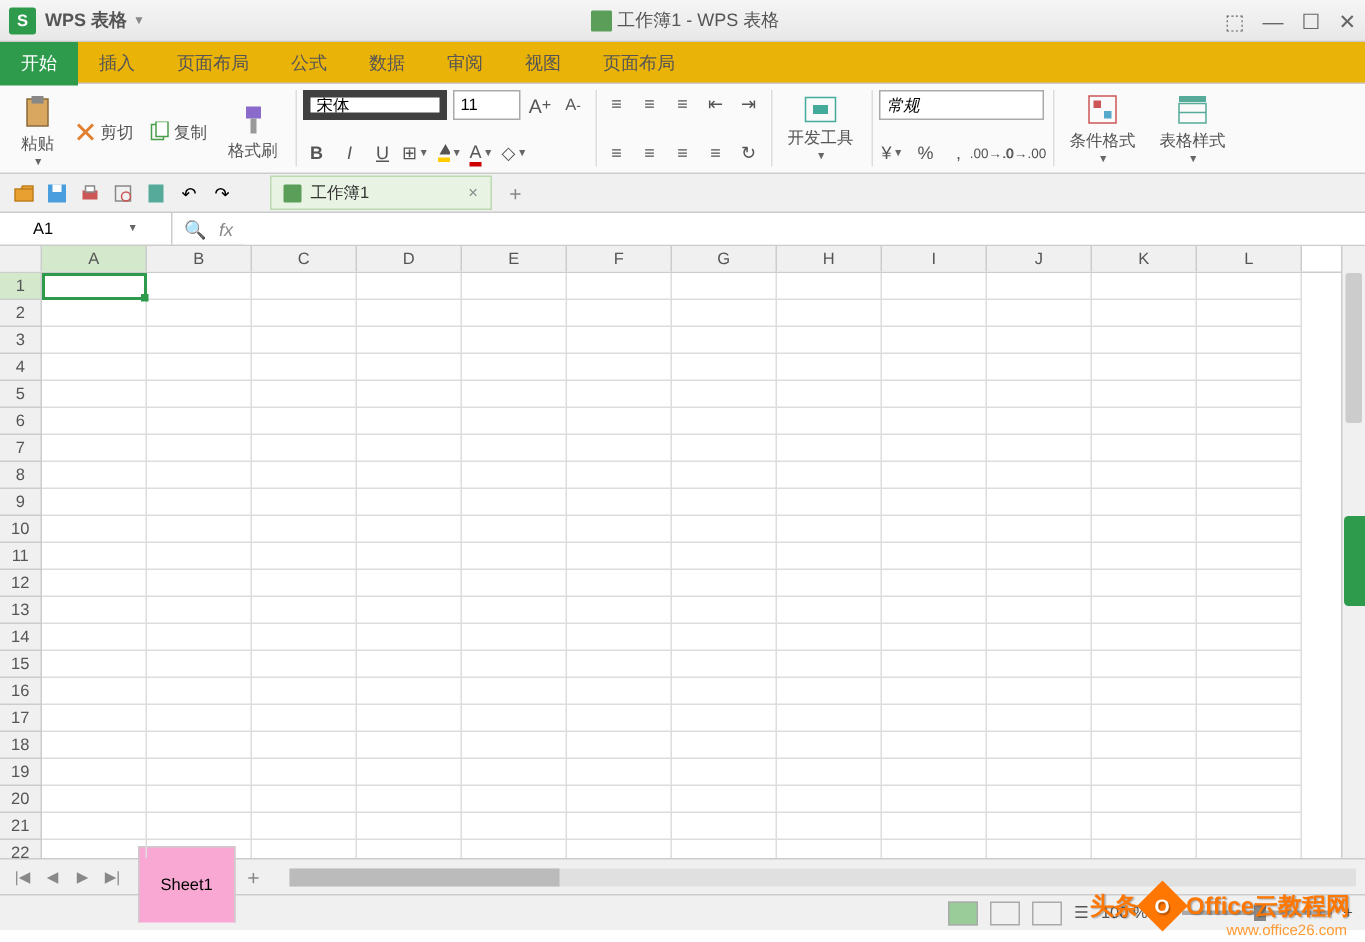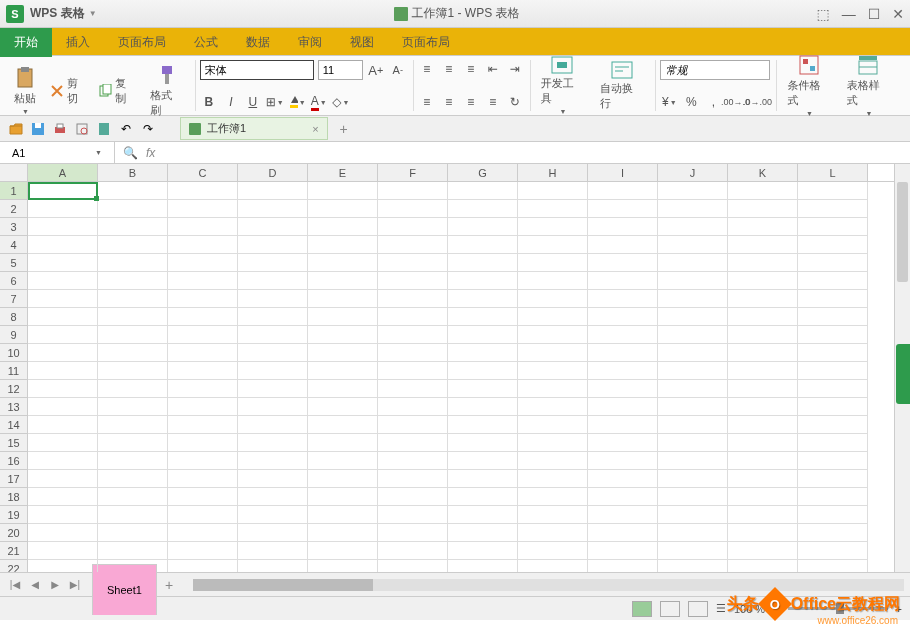--- a/index.html
+++ b/index.html
@@ -17,33 +17,33 @@
     .tabbar { height: 28px; background: #eab308; display: flex; align-items: flex-start; border-bottom: 1px solid #ccc; }
     .tab { padding: 6px 14px; color: #555; cursor: pointer; font-size: 12px; }
     .tab.active { background: #2e9b4c; color: #fff; }
     
     .ribbon { height: 60px; background: #fafafa; border-bottom: 1px solid #ccc; display: flex; padding: 4px 8px; gap: 4px; }
     .ribbon-group { display: flex; flex-direction: column; justify-content: space-between; border-right: 1px solid #ddd; padding-right: 6px; }
     .ribbon-row { display: flex; gap: 4px; align-items: center; }
     .rbtn { display: flex; align-items: center; gap: 3px; padding: 2px 4px; cursor: pointer; color: #555; font-size: 11px; }
     .rbtn-lg { display: flex; flex-direction: column; align-items: center; padding: 4px 6px; cursor: pointer; color: #555; font-size: 11px; gap: 2px; }
     .rbtn-lg svg, .rbtn svg { flex-shrink: 0; }
-    .font-name { width: 114px; height: 20px; border: 1px solid #404040; padding: 0 4px; font-size: 11px; }
+    .font-name { width: 96px; height: 20px; border: 5px solid #404040; padding: 0 4px; font-size: 11px; }
     .font-size { width: 45px; height: 20px; border: 1px solid #aaa; padding: 0 4px; font-size: 11px; }
     .icon-btn { width: 18px; height: 18px; display: flex; align-items: center; justify-content: center; cursor: pointer; color: #555; }
     .dropdown-arrow { font-size: 7px; color: #666; margin-left: 1px; }
     
     .qat { height: 26px; background: #f0f0f0; border-bottom: 1px solid #ccc; display: flex; align-items: center; padding: 0 6px; }
     .qat-btn { width: 20px; height: 20px; display: flex; align-items: center; justify-content: center; cursor: pointer; margin-right: 2px; }
     .doc-tab { margin-left: 20px; display: flex; align-items: center; background: #e8f3e3; border: 1px solid #bcd9b0; padding: 3px 8px; gap: 6px; font-size: 11px; color: #333; }
     .doc-tab-close { color: #888; cursor: pointer; margin-left: 60px; }
     .doc-tab-add { margin-left: 12px; color: #888; cursor: pointer; font-size: 14px; }
     
     .formula-bar { height: 22px; border-bottom: 1px solid #ccc; display: flex; align-items: center; }
-    .cell-ref { width: 115px; border-right: 1px solid #ccc; padding: 0 12px; font-size: 11px; display: flex; align-items: center; justify-content: space-between; height: 100%; }
+    .cell-ref { width: 115px; border-right: 1px solid #ccc; padding: 0 22px; font-size: 11px; display: flex; align-items: center; justify-content: space-between; height: 100%; }
     .fx-area { display: flex; align-items: center; padding: 0 8px; gap: 8px; color: #888; }
     .fx-label { font-style: italic; }
     
     .grid-area { position: relative; height: 408px; overflow: hidden; display: flex; }
     .grid-main { flex: 1; position: relative; }
     .col-headers { display: flex; height: 18px; border-bottom: 1px solid #ccc; }
     .corner { width: 28px; background: #f0f0f0; border-right: 1px solid #ccc; }
     .col-h { width: 70px; background: #f0f0f0; border-right: 1px solid #ccc; text-align: center; font-size: 11px; color: #555; line-height: 18px; }
     .col-h.active { background: #d4e8cc; }
     .grid-body { display: flex; }
@@ -199,27 +199,20 @@
   <div class="ribbon-group">
     <div class="ribbon-row" style="height:100%">
       <div class="rbtn-lg">
         <svg width="22" height="18">
             <rect x="1" y="1" width="20" height="16" fill="none" stroke="#4a9"></rect>
             <rect x="6" y="6" width="10" height="6" fill="#4a9"></rect>
           </svg>
         <span>开发工具</span>
           <span class="dropdown-arrow">▼</span>
       </div>
-      <div class="rbtn-lg">
-        <svg width="22" height="18">
-            <rect x="1" y="1" width="20" height="16" fill="none" stroke="#4a9"></rect>
-            <path d="M4 6 L18 6 M4 10 L12 10" stroke="#4a9"></path>
-          </svg>
-        <span>自动换行</span>
-      </div>
     </div>
   </div>
 
   <div class="ribbon-group">
     <div class="ribbon-row">
       <input class="number-format" value="常规" style="">
     </div>
     <div class="ribbon-row">
       <span class="icon-btn">¥<span class="dropdown-arrow">▼</span></span>
       <span class="icon-btn">%</span>

